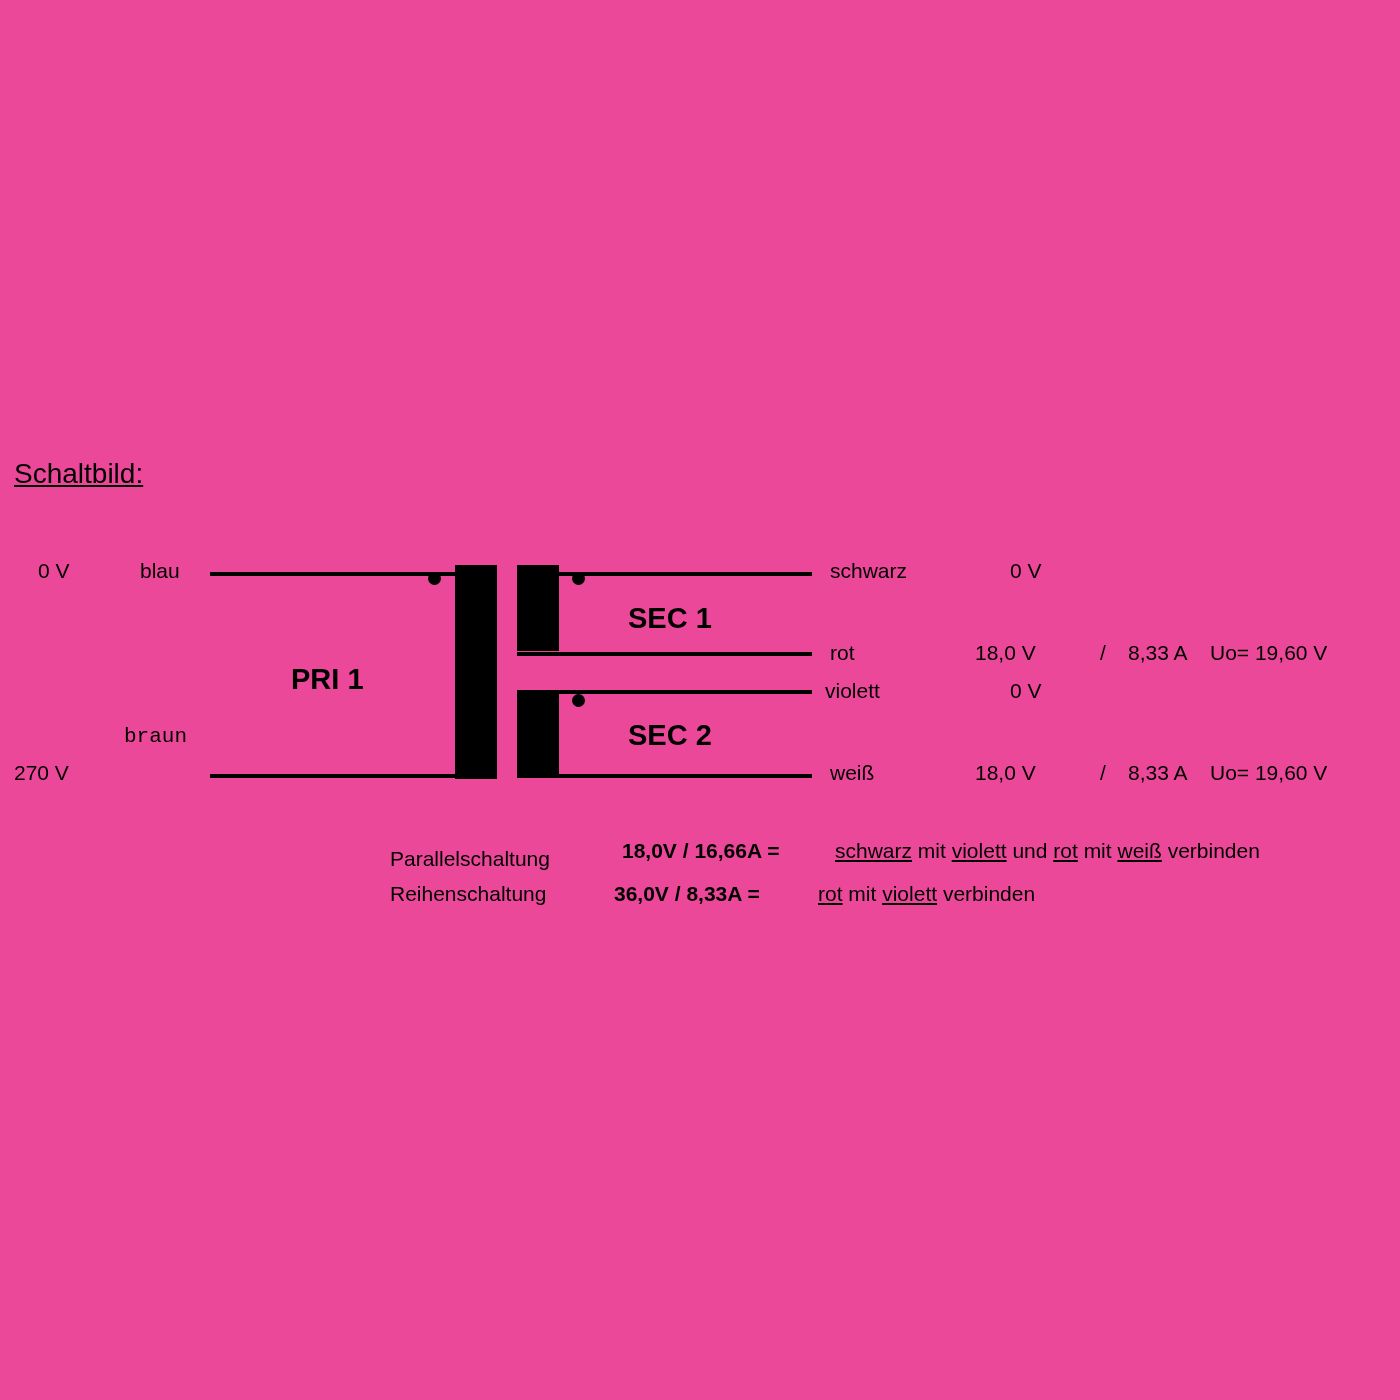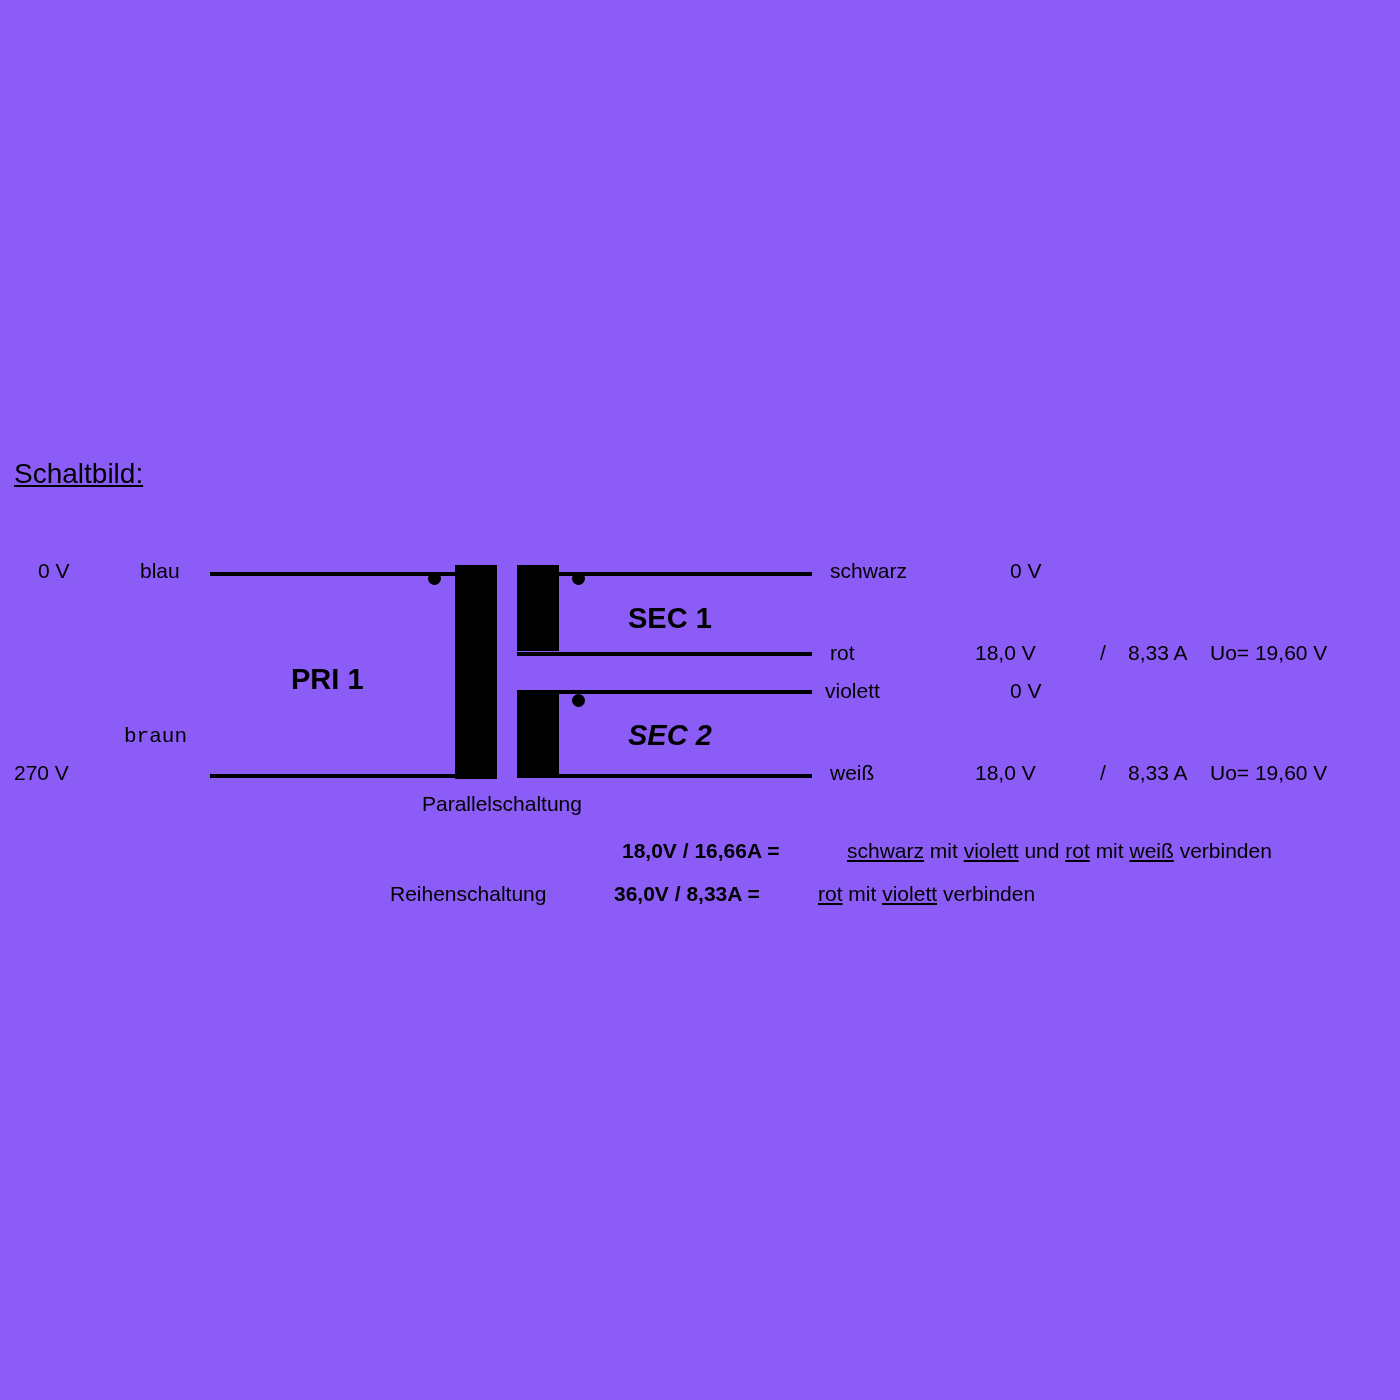--- a/index.html
+++ b/index.html
@@ -9,21 +9,21 @@
   }
   body {
     font-family: "Liberation Sans", sans-serif;
     color: #000000;
   }
   #page {
     position: relative;
     width: 1400px;
     height: 1400px;
     overflow: hidden;
-    background: #8b5cf6;
+    background: #ec4899;
   }
 
   
   .txt {
     position: absolute;
     white-space: nowrap;
     font-size: 21px;
     line-height: 1;
     color: #000;
   }
@@ -104,33 +104,33 @@
   <div class="txt" style="left:1128px; top:642px;">8,33 A</div>
   <div class="txt" style="left:1210px; top:642px;">Uo= 19,60 V</div>
 
   <div class="corebar" style="left:517px; top:690px; width:42px; height:86px;"></div>
   <div class="dot" style="left:572px; top:694px;"></div>
 
   <div class="wire" style="left:517px; top:690px; width:295px;"></div>
 
   <div class="wire" style="left:517px; top:774px; width:295px;"></div>
 
-  <div class="txt bold" style="left:628px; top:721px; font-size:29px;font-style:italic;">SEC 2</div>
+  <div class="txt bold" style="left:628px; top:721px; font-size:29px;">SEC 2</div>
 
   <div class="txt" style="left:825px; top:680px;">violett</div>
   <div class="txt" style="left:1010px; top:680px;">0 V</div>
 
   <div class="txt" style="left:830px; top:762px;">weiß</div>
   <div class="txt" style="left:975px; top:762px;">18,0 V</div>
   <div class="txt" style="left:1100px; top:762px;">/</div>
   <div class="txt" style="left:1128px; top:762px;">8,33 A</div>
   <div class="txt" style="left:1210px; top:762px;">Uo= 19,60 V</div>
 
 
-  <div class="txt" style="left:390px; top:793px;margin-left:32px;">Parallelschaltung</div>
+  <div class="txt" style="left:390px; top:848px;">Parallelschaltung</div>
   <div class="txt bold" style="left:614px; top:840px;margin-left:8px;">18,0V / 16,66A =</div>
-  <div class="txt mix" style="left:835px; top:840px;margin-left:12px;" id="opt-row-0"><span class="u">schwarz</span><span> mit </span><span class="u">violett</span><span> und </span><span class="u">rot</span><span> mit </span><span class="u">weiß</span><span> verbinden</span></div>
+  <div class="txt mix" style="left:835px; top:840px;" id="opt-row-0"><span class="u">schwarz</span><span> mit </span><span class="u">violett</span><span> und </span><span class="u">rot</span><span> mit </span><span class="u">weiß</span><span> verbinden</span></div>
 
   <div class="txt" style="left:390px; top:883px;">Reihenschaltung</div>
   <div class="txt bold" style="left:614px; top:883px;">36,0V / 8,33A =</div>
   <div class="txt mix" style="left:818px; top:883px;" id="opt-row-1"><span class="u">rot</span><span> mit </span><span class="u">violett</span><span> verbinden</span></div>
 
 </div>
 
 </body></html>

